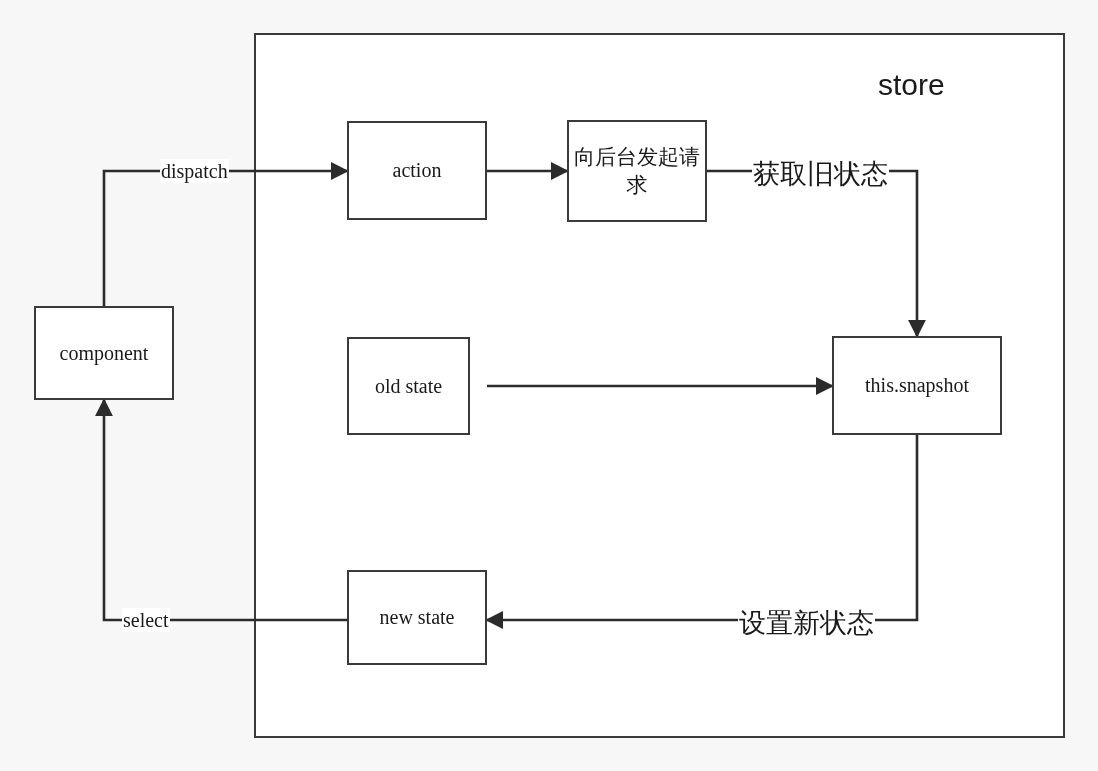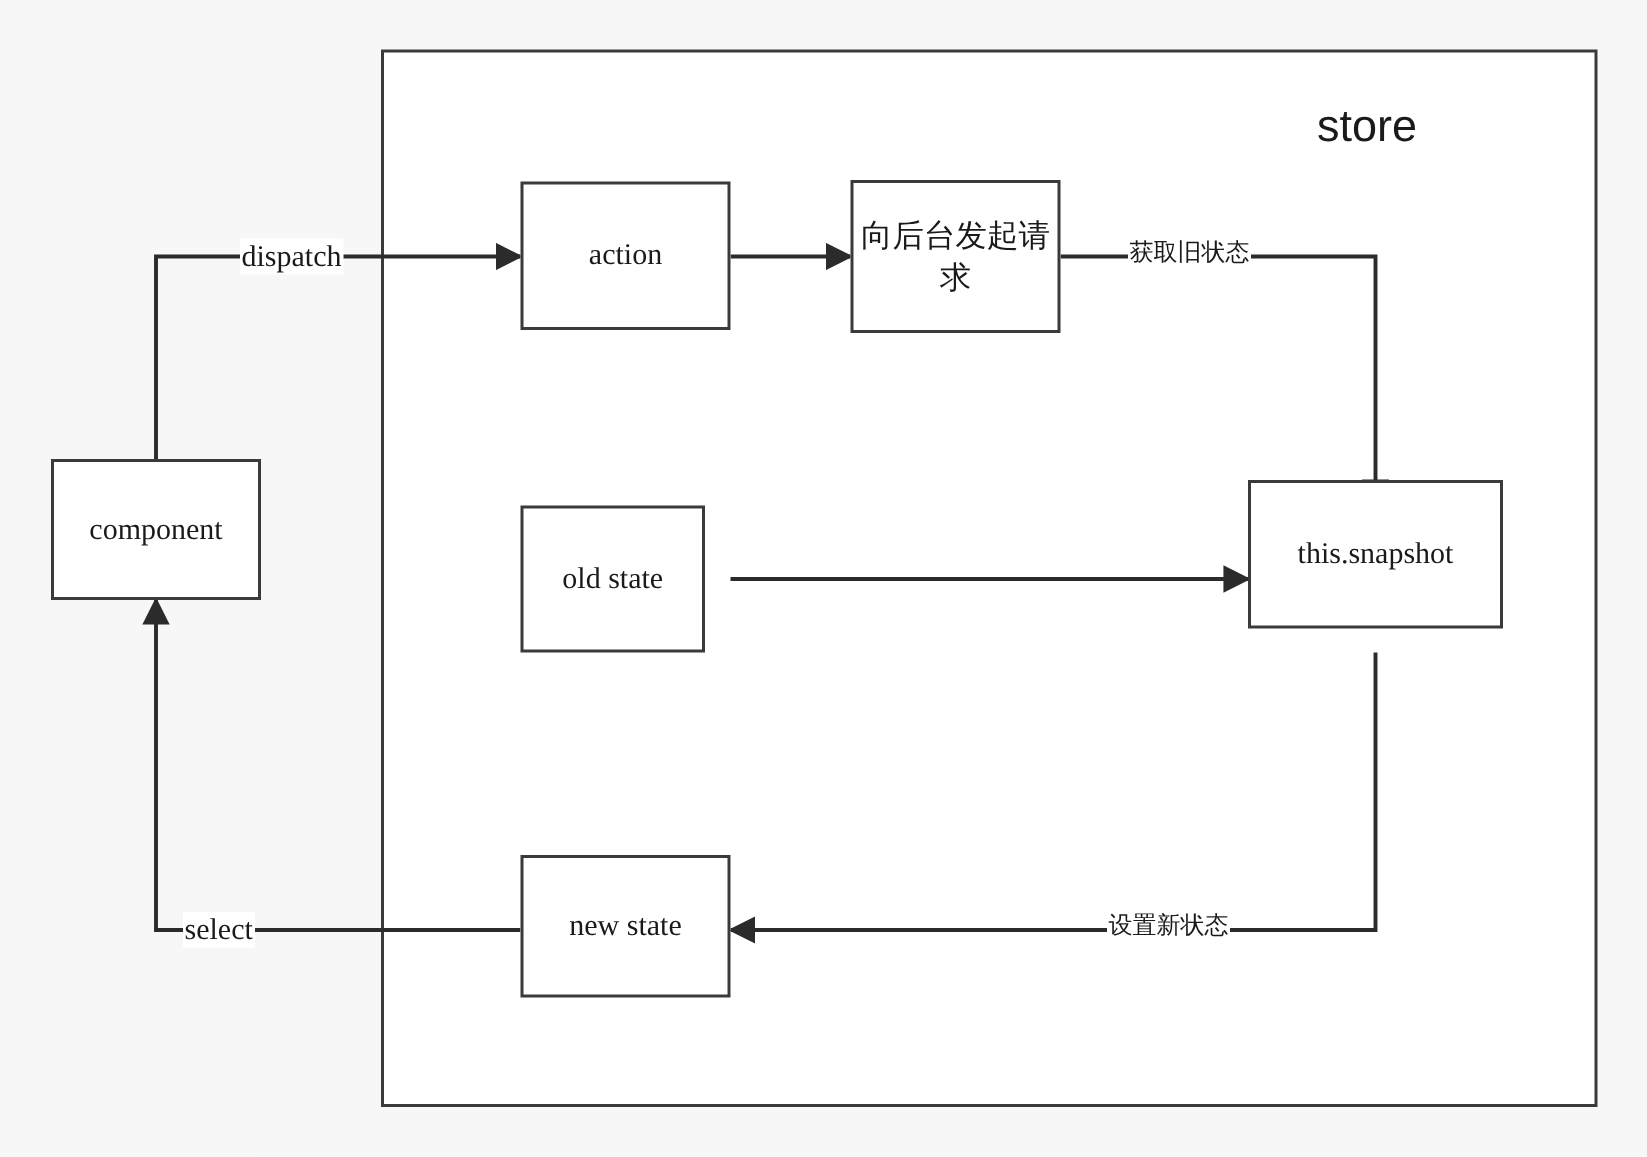--- a/index.html
+++ b/index.html
@@ -48,21 +48,21 @@
     position: absolute;
     background: #ffffff;
     color: #1a1a1a;
     font-family: "Liberation Serif", "DejaVu Serif", serif;
     font-size: 20px;
     line-height: 1;
     white-space: nowrap;
     padding: 2px 1px;
   }
   .edge-label.cjk {
-    font-size: 16px;
+    font-size: 27px;
   }
   .container-title {
     position: absolute;
     color: #1a1a1a;
     font-family: Liberation Sans, sans-serif;
     font-size: 30px;
     line-height: 1;
     white-space: nowrap;
   }
   .store-frame {
@@ -104,21 +104,21 @@
   <div class="container-title" style="left:878px; top:70px;">store</div>
 
   <div class="node-box" style="left:34px; top:306px; width:140px; height:94px;">component</div>
 
   <div class="node-box cjk" style="left:567px; top:120px; width:140px; height:102px;">向后台发起请求</div>
 
   <div class="node-box" style="left:347px; top:121px; width:140px; height:99px;">action</div>
 
   <div class="node-box" style="left:347px; top:337px; width:123px; height:98px;">old state</div>
 
-  <div class="node-box" style="left:832px; top:320px; width:170px; height:99px;">this.snapshot</div>
+  <div class="node-box" style="left:832px; top:336px; width:170px; height:99px;">this.snapshot</div>
 
   <div class="node-box" style="left:347px; top:570px; width:140px; height:95px;">new state</div>
 
   <div class="edge-label" style="left:115px; top:159px;margin-left:45px;">dispatch</div>
 
   <div class="edge-label cjk" style="left:752px; top:159px;">获取旧状态</div>
 
   <div class="edge-label cjk" style="left:738px; top:608px;">设置新状态</div>
 
   <div class="edge-label" style="left:122px; top:608px;text-align:center;">select</div>

